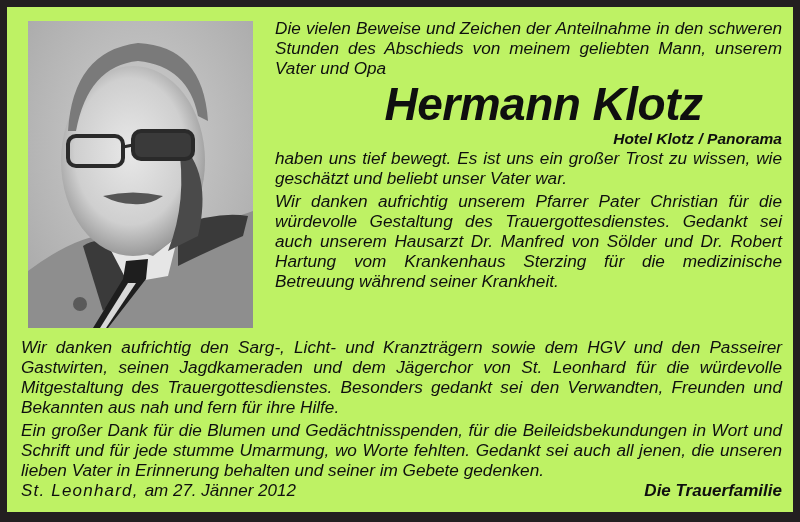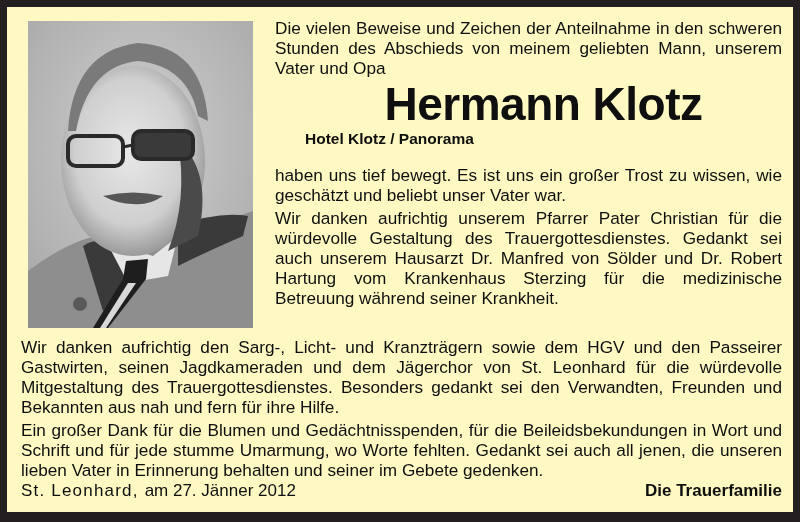--- a/index.html
+++ b/index.html
@@ -4,21 +4,21 @@
   <style>
     html, body { margin: 0; padding: 0; }
     body {
       width: 800px; height: 522px; overflow: hidden;
       background: #231f20;
       font-family: "Liberation Sans", sans-serif;
     }
     .ad {
       position: absolute; left: 7px; top: 7px;
       width: 786px; height: 505px;
-      background: #fef9c3; color: #0f0f0f;
+      background: #bef264; color: #0f0f0f; font-style: italic;
     }
     .photo {
       position: absolute; left: 21px; top: 14px;
       width: 225px; height: 307px;
       background: #bdbdbd; overflow: hidden;
     }
     .photo svg { display: block; }
     .col {
       position: absolute; left: 268px; top: 11px; width: 507px;
       font-size: 17.2px; line-height: 20px;
@@ -29,22 +29,22 @@
     }
     p { margin: 0; text-align: justify; }
     p.last-left { text-align-last: left; }
     .gap { margin-top: 3px; }
     .name {
       text-align: center; font-weight: bold;
       font-size: 46px; line-height: 52px; margin-top: 0; letter-spacing: -0.5px;
       padding-left: 30px;
     }
     .sub {
-      text-align: left; font-weight: bold; font-size: 15.5px; line-height: 18px;
-      padding-left: 30px; margin-bottom: 17px;
+      text-align: right; font-weight: bold; font-size: 15.5px; line-height: 18px;
+      padding-left: 30px; margin-bottom: 0;
     }
     .footer {
       position: absolute; left: 14px; top: 474px; width: 761px;
       font-size: 17px; line-height: 20px;
     }
     .place { position: absolute; left: 0; top: 0; letter-spacing: 1.2px; }
     .place .date { letter-spacing: 0; }
     .sign { position: absolute; right: 0; top: 0; font-weight: bold; }
   </style>
 </head>

